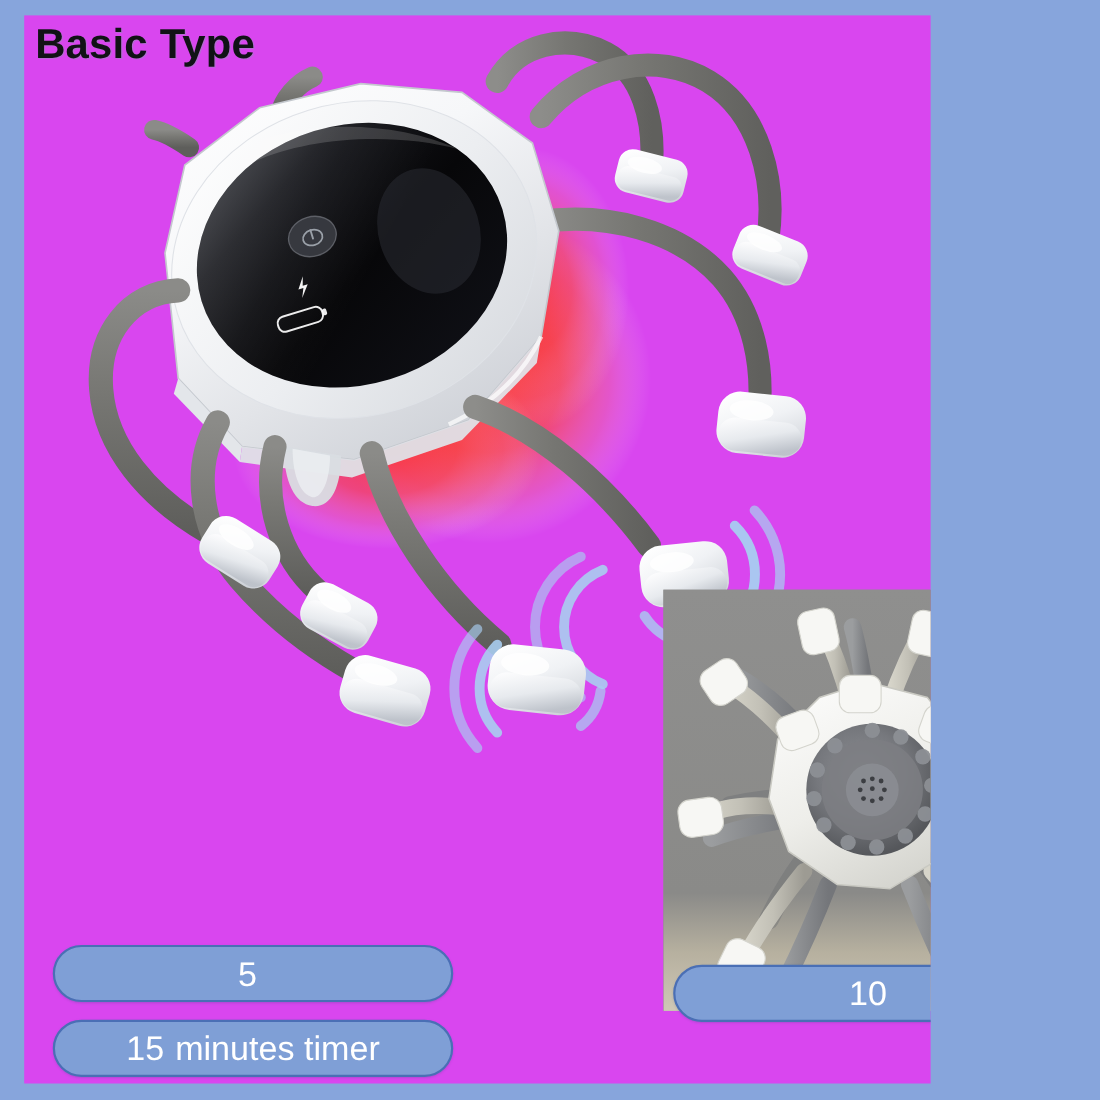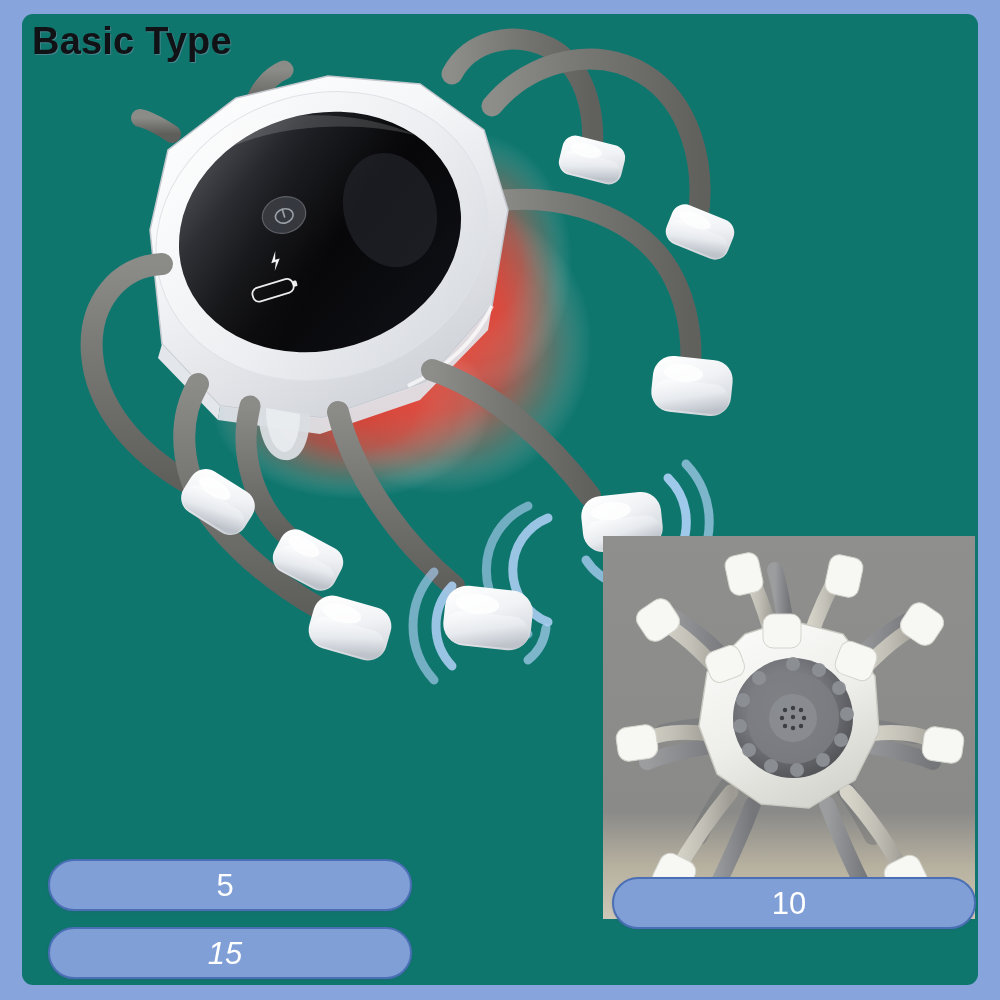--- a/index.html
+++ b/index.html
@@ -6,24 +6,23 @@
   html,body { width:1000px; height:1000px; overflow:hidden; background:#ffffff; }
   body { font-family:"Liberation Sans", sans-serif; }
 
   #page {
     position:relative; width:1000px; height:1000px;
     background:#87a5dc;
     overflow:hidden;
   }
   #canvas {
     position:absolute; left:22px; top:14px;
-    width:956px; height:971px;
-    background:#0f766e;
+    width:824px; height:971px;
+    background:#d946ef;
     overflow:hidden;
-    border-radius:11px;
   }
 
   
   #title {
     position:absolute; left:10px; top:8px;
     font-size:38px; font-weight:bold; color:#111216;
     letter-spacing:0.2px; line-height:1;
     text-shadow:1px 1px 0 rgba(140,150,180,.45);
     white-space:nowrap;
   }
@@ -48,21 +47,21 @@
     background:#7f9fd6;
     border:2px solid #4a6fb5;
     border-radius:26px;
     color:#ffffff;
     font-size:31px;
     line-height:1;
     white-space:nowrap;
     box-shadow:0 1px 2px rgba(60,80,130,.25);
   }
   #badge-modes { left:26px; top:845px; width:364px; height:52px; }
-  #badge-timer { left:26px; top:913px; width:364px; height:52px;font-style:italic; }
+  #badge-timer { left:26px; top:913px; width:364px; height:52px; }
   #badge-heads { left:590px; top:863px; width:364px; height:52px; }
   .badge .num { margin-right:10px; }
 </style>
 </head>
 <body>
 
 <div id="page">
   <div id="canvas">
 
     <div id="title">Basic Type</div>
@@ -399,20 +398,21 @@
         </g>
       </svg>
     </div>
 
     <div id="badge-modes" class="badge">
       <span class="num">5</span>
     </div>
 
     <div id="badge-timer" class="badge">
       <span class="num">15</span>
+      <span>minutes timer</span>
     </div>
 
     <div id="badge-heads" class="badge">
       <span class="num">10</span>
     </div>
 
   </div>
 </div>
 
 </body></html>

